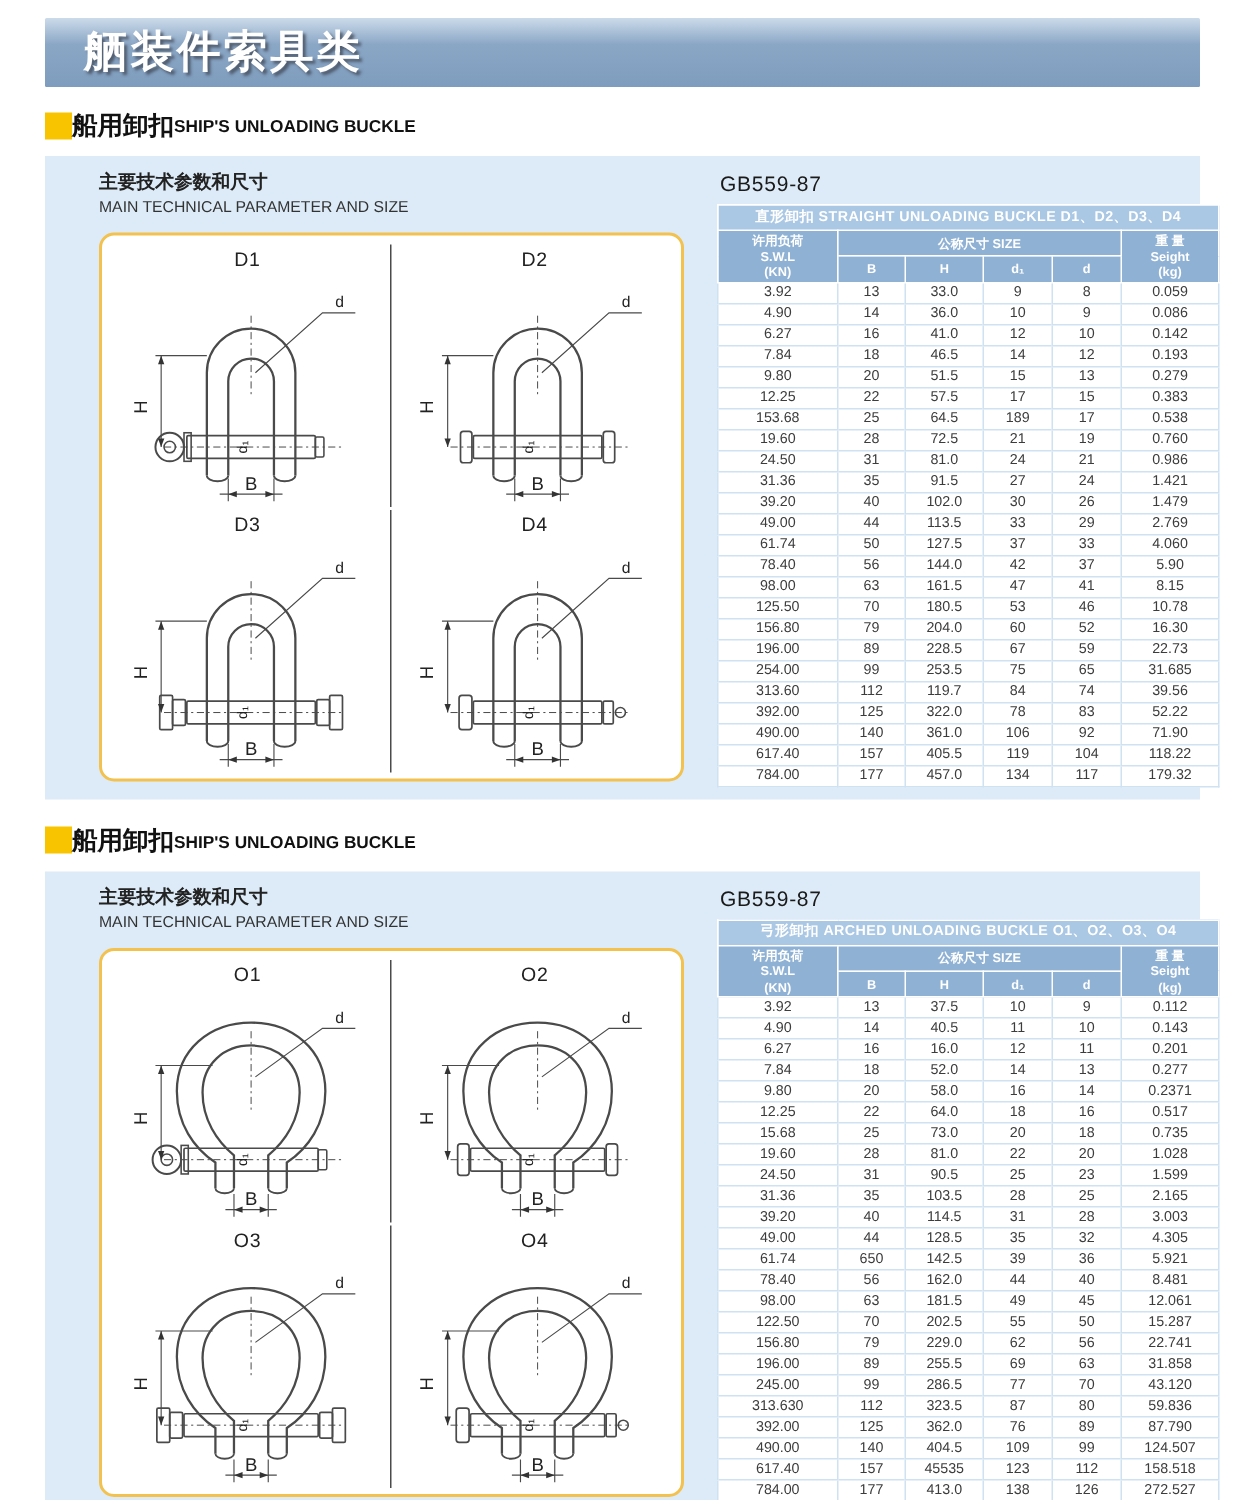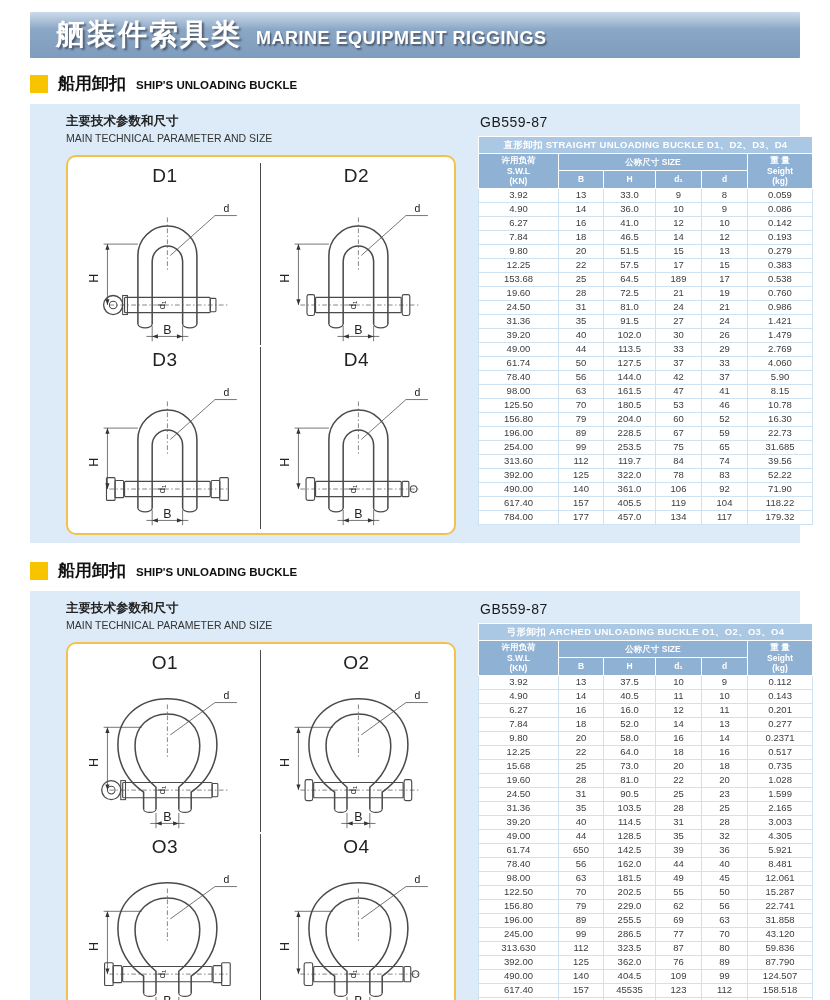--- a/index.html
+++ b/index.html
@@ -21,37 +21,37 @@
   }
   .banner-zh{
     font-size:29px;font-weight:bold;color:#fff;letter-spacing:2px;
     text-shadow:2px 2px 2px rgba(70,80,95,.85);
   }
   .banner-en{
     font-size:18px;font-weight:bold;color:#fff;letter-spacing:.5px;
     text-shadow:1.5px 1.5px 1.5px rgba(70,80,95,.85);padding-top:6px;
   }
   
-  .sec-head{display:flex;align-items:center;gap:10px;margin-top:13px;height:25px;}
+  .sec-head{display:flex;align-items:center;margin-top:13px;height:25px;}
   .sec-head .bullet{width:18px;height:18px;background:var(--accent);}
   .sec-head .zh{font-size:17px;font-weight:bold;color:#111;}
   .sec-head .en{font-size:11.5px;font-weight:bold;color:#111;padding-top:3px;}
   
   .panel{background:var(--panel-bg);margin-top:8px;padding:9px 10px 8px 36px;display:flex;}
   .left-col{width:400px;flex:0 0 400px;}
   .param-zh{font-size:12.5px;font-weight:bold;color:#222;}
   .param-en{font-size:10.5px;color:#333;margin-top:2px;}
   .diagram-box{
     width:390px;margin-top:11px;background:#fff;border:2px solid var(--box-border);
     border-radius:10px;padding:6px 2px 4px 2px;
     display:grid;grid-template-columns:1fr 1fr;row-gap:2px;
   }
   .diag-cell{display:flex;flex-direction:column;align-items:center;padding:2px 0 0 0;}
   .diag-cell.divided{border-right:1.5px solid #4a4a4a;}
-  .diag-label{font-size:19px;color:#222;letter-spacing:.5px;margin-bottom:0;}
+  .diag-label{font-size:13px;color:#222;letter-spacing:.5px;margin-bottom:0;}
   .diag-cell svg{display:block;}
   
   .right-col{flex:1;margin-left:12px;}
   .standard{font-size:14px;color:#1a1a1a;letter-spacing:.5px;margin:1px 0 6px 2px;}
   table.spec{border-collapse:collapse;table-layout:fixed;width:334px;background:#fff;}
   table.spec col.c-swl{width:80px;} table.spec col.c-b{width:45px;}
   table.spec col.c-h{width:52px;} table.spec col.c-d1{width:46px;}
   table.spec col.c-d{width:46px;} table.spec col.c-w{width:65px;}
   table.spec th{
     background:var(--t-head-bg);color:#fff;font-weight:bold;border:1px solid #fff;
@@ -71,21 +71,20 @@
   
   .dwg{stroke:#4a4a4a;fill:none;}
 </style>
 </head>
 <body>
 
 <div class="page">
 
   <div class="banner">
     <span class="banner-zh">舾装件索具类</span>
-    <span class="banner-en">MARINE EQUIPMENT RIGGINGS</span>
   </div>
 
   <div class="sec-head">
     <span class="bullet"></span>
     <span class="zh">船用卸扣</span>
     <span class="en">SHIP'S UNLOADING BUCKLE</span>
   </div>
 
   <div class="panel">
     <div class="left-col">

